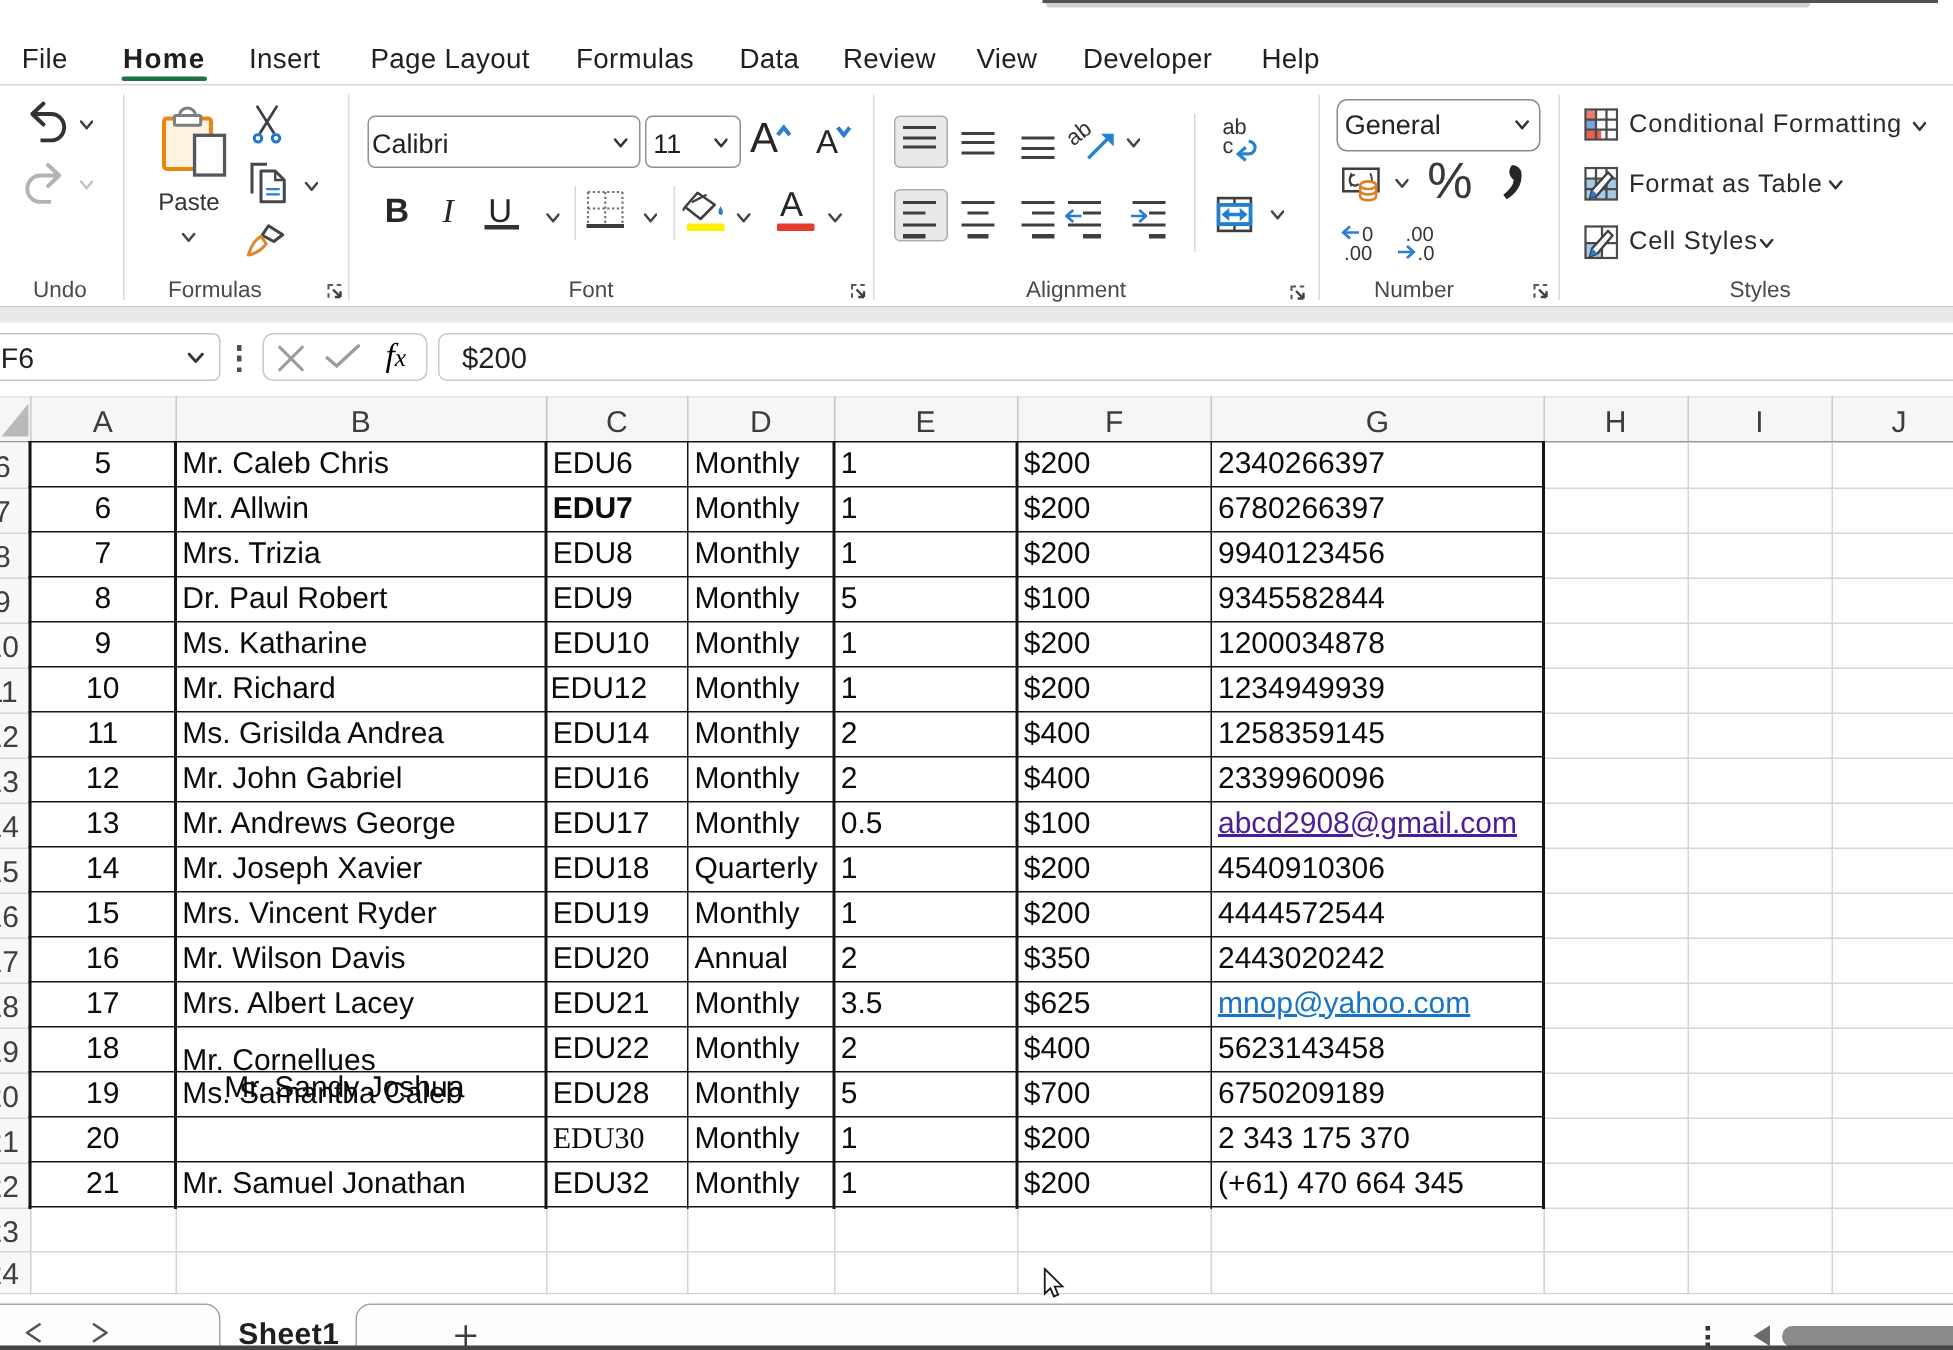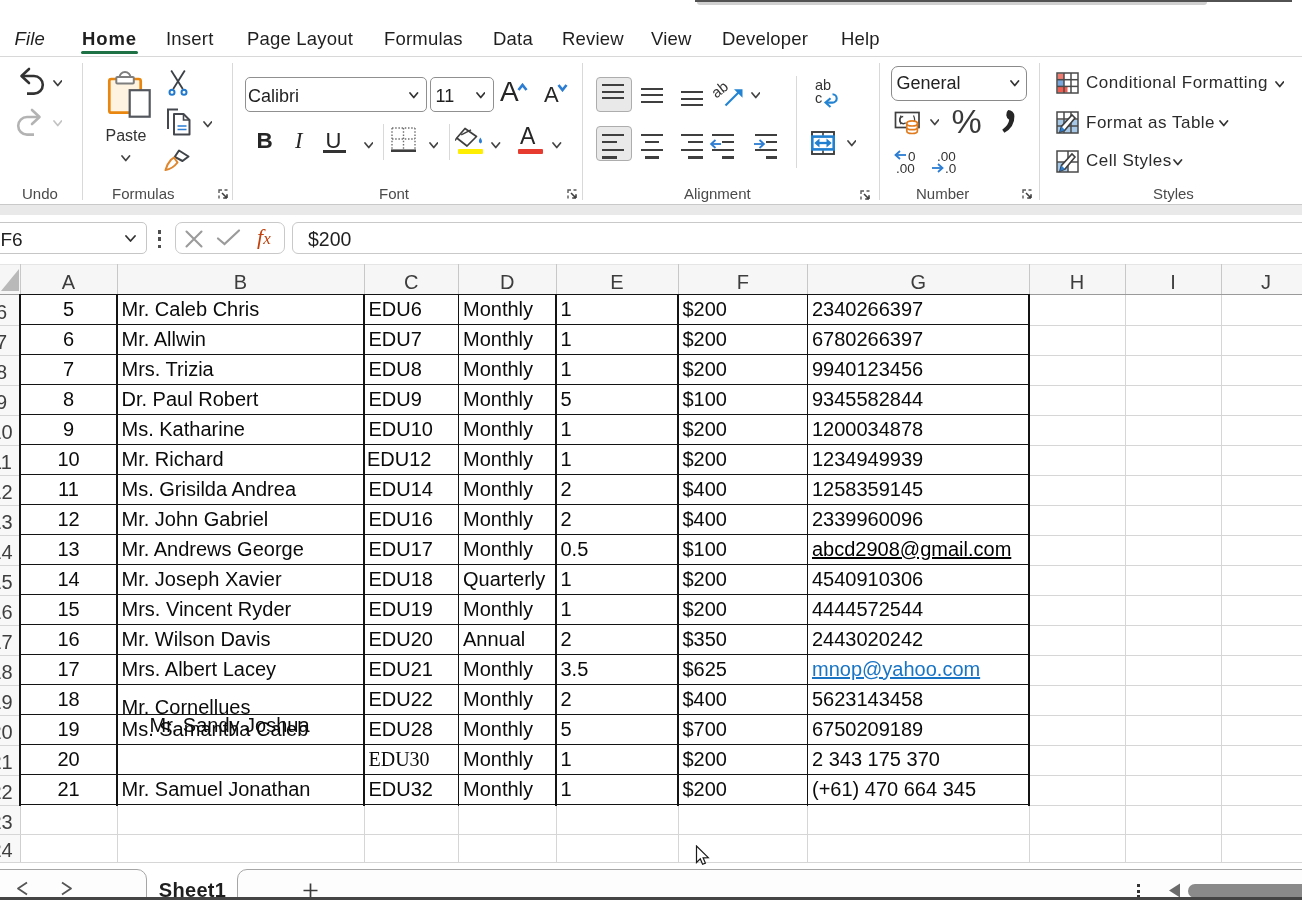--- a/index.html
+++ b/index.html
@@ -10,21 +10,21 @@
 .glabel{position:absolute;top:184.5px;font-size:15px;color:#4a4a4a;white-space:nowrap;}
 .combo{position:absolute;background:#fff;border:1px solid #909090;border-radius:5px;}
 .cell{position:absolute;font-size:20px;color:#0b0b0b;white-space:nowrap;line-height:27px;}
 .rownum{position:absolute;left:-18.5px;width:40px;font-size:20px;color:#3f3f3f;text-align:center;}
 .hl{position:absolute;background:#d6d6d6;height:1px;}
 .hdrletter{position:absolute;top:267.5px;height:28px;line-height:28px;font-size:20px;color:#3d3d3d;text-align:center;}
 </style></head><body>
 
 <div class="abs" style="left:695px;top:0;width:597px;height:2px;background:#525252"></div>
 <div class="abs" style="left:697px;top:1.5px;width:510px;height:3.5px;background:#d0d0d0;border-radius:0 0 4px 4px"></div>
-<div class="menu" style="left:14.5px;font-style:italic;">File</div>
+<div class="menu" style="left:14.5px;">File</div>
 <div class="menu" style="left:82px;font-weight:bold;letter-spacing:0.9px;">Home</div>
 <div class="menu" style="left:166px;">Insert</div>
 <div class="menu" style="left:247px;">Page Layout</div>
 <div class="menu" style="left:384px;">Formulas</div>
 <div class="menu" style="left:493px;">Data</div>
 <div class="menu" style="left:562px;">Review</div>
 <div class="menu" style="left:651px;">View</div>
 <div class="menu" style="left:722px;">Developer</div>
 <div class="menu" style="left:841px;">Help</div>
 <div class="abs" style="left:80.5px;top:51px;width:57px;height:2.8px;background:#1e7145;border-radius:2px"></div>
@@ -309,21 +309,21 @@
 <div class="abs" style="left:157.5px;top:230.3px;width:3.4px;height:3.4px;background:#4f4f4f"></div>
 <div class="abs" style="left:157.5px;top:237.4px;width:3.4px;height:3.4px;background:#4f4f4f"></div>
 <div class="abs" style="left:157.5px;top:244.5px;width:3.4px;height:3.4px;background:#4f4f4f"></div>
 <div class="abs" style="left:175px;top:221.5px;width:109.5px;height:32px;background:#fff;border:1px solid #c9c9c9;border-radius:7px;box-sizing:border-box"></div>
 <svg class="abs" style="left:185px;top:229.5px" width="20" height="19" viewBox="0 0 20 19">
 <path d="M1.5 1.5 L16.5 16.5 M16.5 1.5 L1.5 16.5" stroke="#9b9b9b" stroke-width="2.1" stroke-linecap="round"></path>
   </svg>
 <svg class="abs" style="left:216px;top:228px" width="26" height="19" viewBox="0 0 26 19">
 <path d="M2 10.5 L8.5 16 L23 2.5" fill="none" stroke="#9b9b9b" stroke-width="2.2" stroke-linecap="round"></path>
   </svg>
-<div class="abs" style="left:257px;top:224px;font-size:22px;font-style:italic;font-family:'Liberation Serif',serif;color:#c2410c">f<span style="font-size:17px">x</span></div>
+<div class="abs" style="left:257px;top:224px;font-size:22px;font-style:italic;font-family:'Liberation Serif',serif;color:#000000">f<span style="font-size:17px">x</span></div>
 <div class="abs" style="left:291.5px;top:221.5px;width:1020px;height:32px;background:#fff;border:1px solid #c9c9c9;border-radius:6px;box-sizing:border-box"></div>
 <div class="abs" style="left:308px;top:228px;font-size:19.5px;color:#1f1f1f">$200</div>
 <div class="abs" style="left:0;top:263.5px;width:1302px;height:31px;background:#f6f6f6;border-top:1px solid #e5e5e5;box-sizing:border-box"></div>
 <svg class="abs" style="left:0px;top:268px" width="20" height="24" viewBox="0 0 20 24">
     <polygon points="19,1 19,23 1,23" fill="#b9b9b9"></polygon>
   </svg>
 <div class="hdrletter" style="left:20px;width:97px">A</div>
 <div class="hdrletter" style="left:117px;width:247px">B</div>
 <div class="hdrletter" style="left:364px;width:94.5px">C</div>
 <div class="hdrletter" style="left:458.5px;width:97.5px">D</div>
@@ -440,21 +440,21 @@
 <div class="abs" style="left:1028.25px;top:293.75px;width:1.5px;height:512px;background:#141414"></div>
 <div class="cell" style="left:20px;top:295.8px;width:97px;text-align:center;">5</div>
 <div class="cell" style="left:121.5px;top:295.8px;">Mr. Caleb Chris</div>
 <div class="cell" style="left:368.5px;top:295.8px;">EDU6</div>
 <div class="cell" style="left:463.0px;top:295.8px;">Monthly</div>
 <div class="cell" style="left:560.5px;top:295.8px;">1</div>
 <div class="cell" style="left:682.5px;top:295.8px;">$200</div>
 <div class="cell" style="left:812.0px;top:295.8px;">2340266397</div>
 <div class="cell" style="left:20px;top:325.8px;width:97px;text-align:center;">6</div>
 <div class="cell" style="left:121.5px;top:325.8px;">Mr. Allwin</div>
-<div class="cell" style="left:368.5px;top:325.8px;">EDU7</div>
+<div class="cell" style="left:368.5px;top:325.8px;font-weight:bold;">EDU7</div>
 <div class="cell" style="left:463.0px;top:325.8px;">Monthly</div>
 <div class="cell" style="left:560.5px;top:325.8px;">1</div>
 <div class="cell" style="left:682.5px;top:325.8px;">$200</div>
 <div class="cell" style="left:812.0px;top:325.8px;">6780266397</div>
 <div class="cell" style="left:20px;top:355.8px;width:97px;text-align:center;">7</div>
 <div class="cell" style="left:121.5px;top:355.8px;">Mrs. Trizia</div>
 <div class="cell" style="left:368.5px;top:355.8px;">EDU8</div>
 <div class="cell" style="left:463.0px;top:355.8px;">Monthly</div>
 <div class="cell" style="left:560.5px;top:355.8px;">1</div>
 <div class="cell" style="left:682.5px;top:355.8px;">$200</div>
@@ -493,21 +493,21 @@
 <div class="cell" style="left:463.0px;top:505.8px;">Monthly</div>
 <div class="cell" style="left:560.5px;top:505.8px;">2</div>
 <div class="cell" style="left:682.5px;top:505.8px;">$400</div>
 <div class="cell" style="left:812.0px;top:505.8px;">2339960096</div>
 <div class="cell" style="left:20px;top:535.8px;width:97px;text-align:center;">13</div>
 <div class="cell" style="left:121.5px;top:535.8px;">Mr. Andrews George</div>
 <div class="cell" style="left:368.5px;top:535.8px;">EDU17</div>
 <div class="cell" style="left:463.0px;top:535.8px;">Monthly</div>
 <div class="cell" style="left:560.5px;top:535.8px;">0.5</div>
 <div class="cell" style="left:682.5px;top:535.8px;">$100</div>
-<div class="cell" style="left:812.0px;top:535.8px;color:#000000;text-decoration:underline;">abcd2908@gmail.com</div>
+<div class="cell" style="left:812.0px;top:535.8px;color:#4c1d95;text-decoration:underline;">abcd2908@gmail.com</div>
 <div class="cell" style="left:20px;top:565.8px;width:97px;text-align:center;">14</div>
 <div class="cell" style="left:121.5px;top:565.8px;">Mr. Joseph Xavier</div>
 <div class="cell" style="left:368.5px;top:565.8px;text-align:center;">EDU18</div>
 <div class="cell" style="left:463.0px;top:565.8px;">Quarterly</div>
 <div class="cell" style="left:560.5px;top:565.8px;">1</div>
 <div class="cell" style="left:682.5px;top:565.8px;">$200</div>
 <div class="cell" style="left:812.0px;top:565.8px;">4540910306</div>
 <div class="cell" style="left:20px;top:595.8px;width:97px;text-align:center;">15</div>
 <div class="cell" style="left:121.5px;top:595.8px;">Mrs. Vincent Ryder</div>
 <div class="cell" style="left:368.5px;top:595.8px;">EDU19</div>

